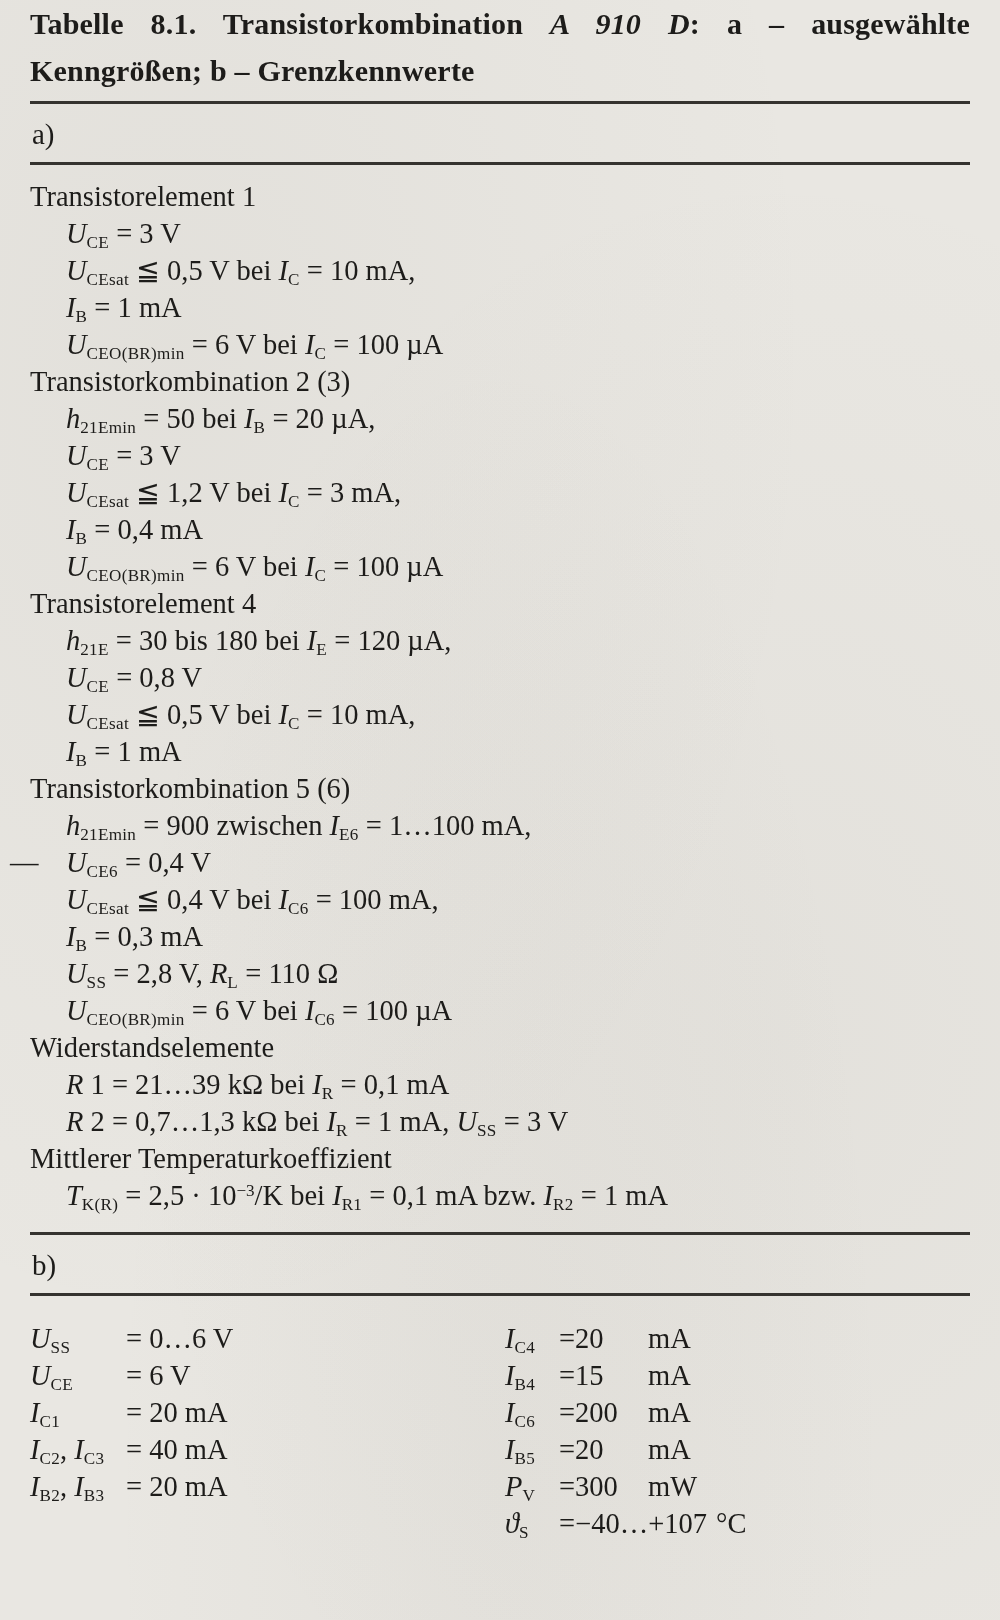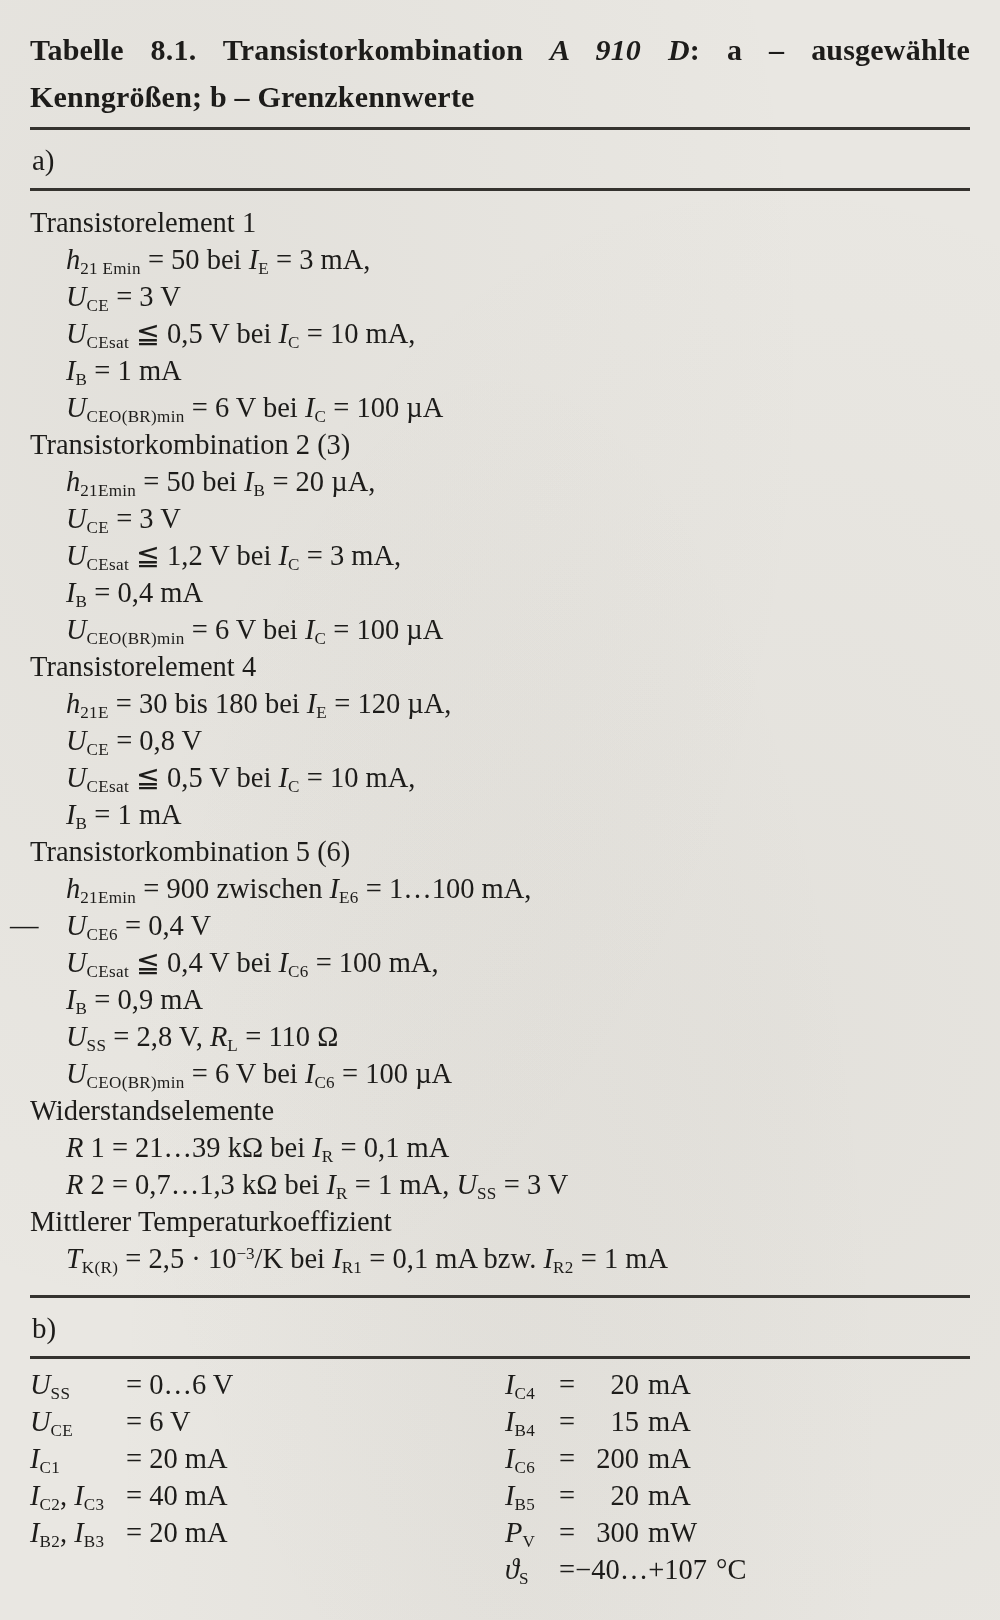--- a/index.html
+++ b/index.html
@@ -7,39 +7,39 @@
     width:1000px; height:1620px; position:relative; overflow:hidden;
     background-color:#e9e7e2;
     background-image:
       radial-gradient(ellipse at 18% 22%, rgba(120,115,105,0.06), transparent 55%),
       radial-gradient(ellipse at 78% 64%, rgba(120,115,105,0.05), transparent 60%),
       radial-gradient(ellipse at 50% 92%, rgba(120,115,105,0.05), transparent 55%);
     font-family:"Liberation Serif","DejaVu Serif",serif;
     color:#1d1c1a;
   }
   .inner { padding:0 30px; }
-  .title { font-weight:bold; font-size:30px; line-height:47px; padding-top:26px; letter-spacing:0.2px; }
+  .title { font-weight:bold; font-size:30px; line-height:47px; letter-spacing:0.2px; }
   .title-l1 { text-align:justify; text-align-last:justify; }
   .rule { border-top:3px solid #35332f; height:0; }
   .rule-r1 { margin-top:7px; }
   .sec-label { font-size:29px; line-height:40px; padding:10px 0 8px 2px; }
   .a-lines { margin-top:13px; font-size:28.5px; line-height:37px; }
   .line { white-space:nowrap; }
   .line.item { padding-left:36px; }
   .it { font-style:italic; }
   .sub { font-size:0.6em; line-height:0; position:relative; top:0.28em; letter-spacing:0.3px; }
   .sup { font-size:0.6em; line-height:0; position:relative; top:-0.55em; }
   .dash { display:inline-block; width:56px; margin-left:-56px; }
-  .b-section { display:flex; margin-top:7px; font-size:28.5px; line-height:37px; }
+  .b-section { display:flex; margin-top:24px; font-size:28.5px; line-height:37px; }
   .b-left { width:475px; }
   .b-right { flex:1; }
   .brow { white-space:nowrap; }
   .bsym { display:inline-block; min-width:96px; }
   .bsym2 { display:inline-block; min-width:54px; }
-  .bnum { display:inline-block; min-width:64px; text-align:right; }
+  .bnum { display:inline-block; min-width:64px; text-align:left; }
   .bunit { padding-left:9px; }
 </style>
 </head>
 <body>
 
 <div class="page">
   <div class="inner">
 
     <div class="title">
       <div class="title-l1"><span>Tabelle 8.1. </span><span>Transistorkombination </span><span class="it">A 910 D</span><span>: a – ausgewählte</span></div>
@@ -47,41 +47,40 @@
     </div>
 
     <div class="rule rule-r1"></div>
 
     <div class="sec-label">a)</div>
 
     <div class="rule"></div>
 
     <div class="a-lines" id="a-lines">
         <div class="line header"><span>Transistorelement 1</span></div>
-        <div class="line item"><span class="it">h</span><span class="sub">21 Emin</span><span> = 50 bei </span><span class="it">I</span><span class="sub">E</span><span> = 3 mA,</span></div>
         <div class="line item"><span class="it">U</span><span class="sub">CE</span><span> = 3 V</span></div>
         <div class="line item"><span class="it">U</span><span class="sub">CEsat</span><span> ≦ 0,5 V bei </span><span class="it">I</span><span class="sub">C</span><span> = 10 mA,</span></div>
         <div class="line item"><span class="it">I</span><span class="sub">B</span><span> = 1 mA</span></div>
         <div class="line item"><span class="it">U</span><span class="sub">CEO(BR)min</span><span> = 6 V bei </span><span class="it">I</span><span class="sub">C</span><span> = 100 µA</span></div>
         <div class="line header"><span>Transistorkombination 2 (3)</span></div>
         <div class="line item"><span class="it">h</span><span class="sub">21Emin</span><span> = 50 bei </span><span class="it">I</span><span class="sub">B</span><span> = 20 µA,</span></div>
         <div class="line item"><span class="it">U</span><span class="sub">CE</span><span> = 3 V</span></div>
         <div class="line item"><span class="it">U</span><span class="sub">CEsat</span><span> ≦ 1,2 V bei </span><span class="it">I</span><span class="sub">C</span><span> = 3 mA,</span></div>
         <div class="line item"><span class="it">I</span><span class="sub">B</span><span> = 0,4 mA</span></div>
         <div class="line item"><span class="it">U</span><span class="sub">CEO(BR)min</span><span> = 6 V bei </span><span class="it">I</span><span class="sub">C</span><span> = 100 µA</span></div>
         <div class="line header"><span>Transistorelement 4</span></div>
         <div class="line item"><span class="it">h</span><span class="sub">21E</span><span> = 30 bis 180 bei </span><span class="it">I</span><span class="sub">E</span><span> = 120 µA,</span></div>
         <div class="line item"><span class="it">U</span><span class="sub">CE</span><span> = 0,8 V</span></div>
         <div class="line item"><span class="it">U</span><span class="sub">CEsat</span><span> ≦ 0,5 V bei </span><span class="it">I</span><span class="sub">C</span><span> = 10 mA,</span></div>
         <div class="line item"><span class="it">I</span><span class="sub">B</span><span> = 1 mA</span></div>
         <div class="line header"><span>Transistorkombination 5 (6)</span></div>
         <div class="line item"><span class="it">h</span><span class="sub">21Emin</span><span> = 900 zwischen </span><span class="it">I</span><span class="sub">E6</span><span> = 1…100 mA,</span></div>
         <div class="line item hang"><span class="dash">— </span><span class="it">U</span><span class="sub">CE6</span><span> = 0,4 V</span></div>
         <div class="line item"><span class="it">U</span><span class="sub">CEsat</span><span> ≦ 0,4 V bei </span><span class="it">I</span><span class="sub">C6</span><span> = 100 mA,</span></div>
-        <div class="line item"><span class="it">I</span><span class="sub">B</span><span> = 0,9 mA</span></div>
+        <div class="line item"><span class="it">I</span><span class="sub">B</span><span> = 0,3 mA</span></div>
         <div class="line item"><span class="it">U</span><span class="sub">SS</span><span> = 2,8 V, </span><span class="it">R</span><span class="sub">L</span><span> = 110 Ω</span></div>
         <div class="line item"><span class="it">U</span><span class="sub">CEO(BR)min</span><span> = 6 V bei </span><span class="it">I</span><span class="sub">C6</span><span> = 100 µA</span></div>
         <div class="line header"><span>Widerstandselemente</span></div>
         <div class="line item"><span class="it">R</span><span> 1 = 21…39 kΩ bei </span><span class="it">I</span><span class="sub">R</span><span> = 0,1 mA</span></div>
         <div class="line item"><span class="it">R</span><span> 2 = 0,7…1,3 kΩ bei </span><span class="it">I</span><span class="sub">R</span><span> = 1 mA, </span><span class="it">U</span><span class="sub">SS</span><span> = 3 V</span></div>
         <div class="line header"><span>Mittlerer Temperaturkoeffizient</span></div>
         <div class="line item"><span class="it">T</span><span class="sub">K(R)</span><span> = 2,5 · 10</span><span class="sup">−3</span><span>/K bei </span><span class="it">I</span><span class="sub">R1</span><span> = 0,1 mA bzw. </span><span class="it">I</span><span class="sub">R2</span><span> = 1 mA</span></div>
       </div>
 
     <div class="rule" style="margin-top:18px;"></div>

